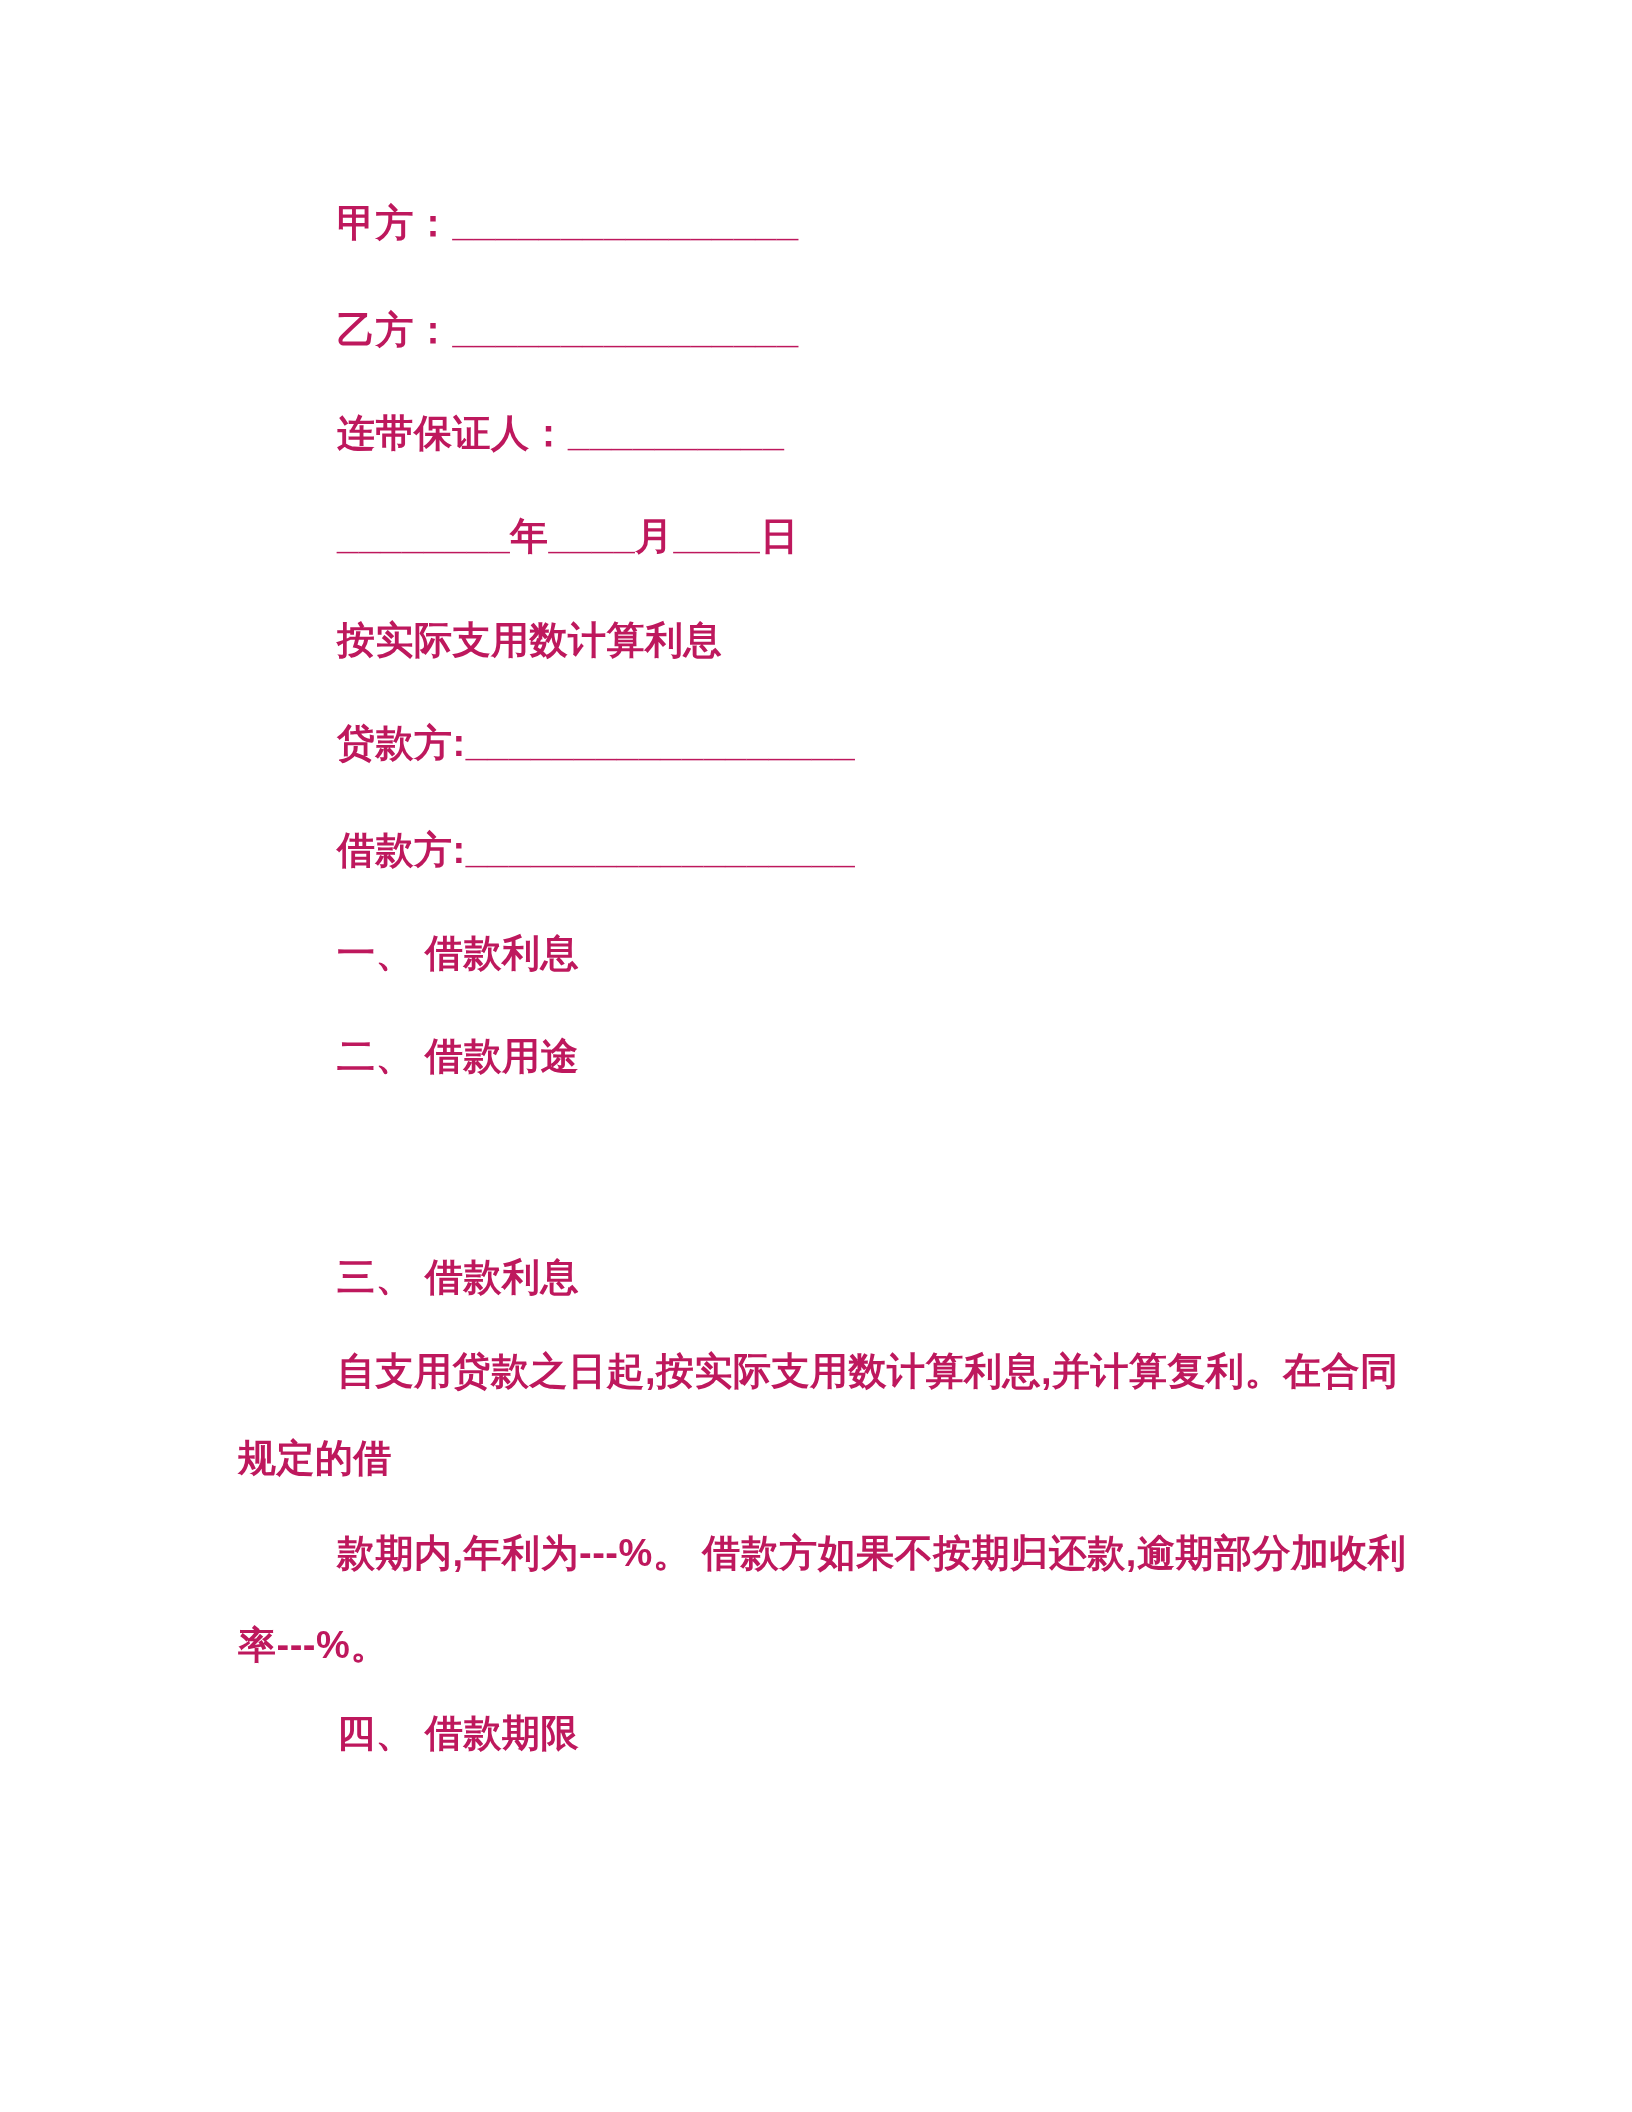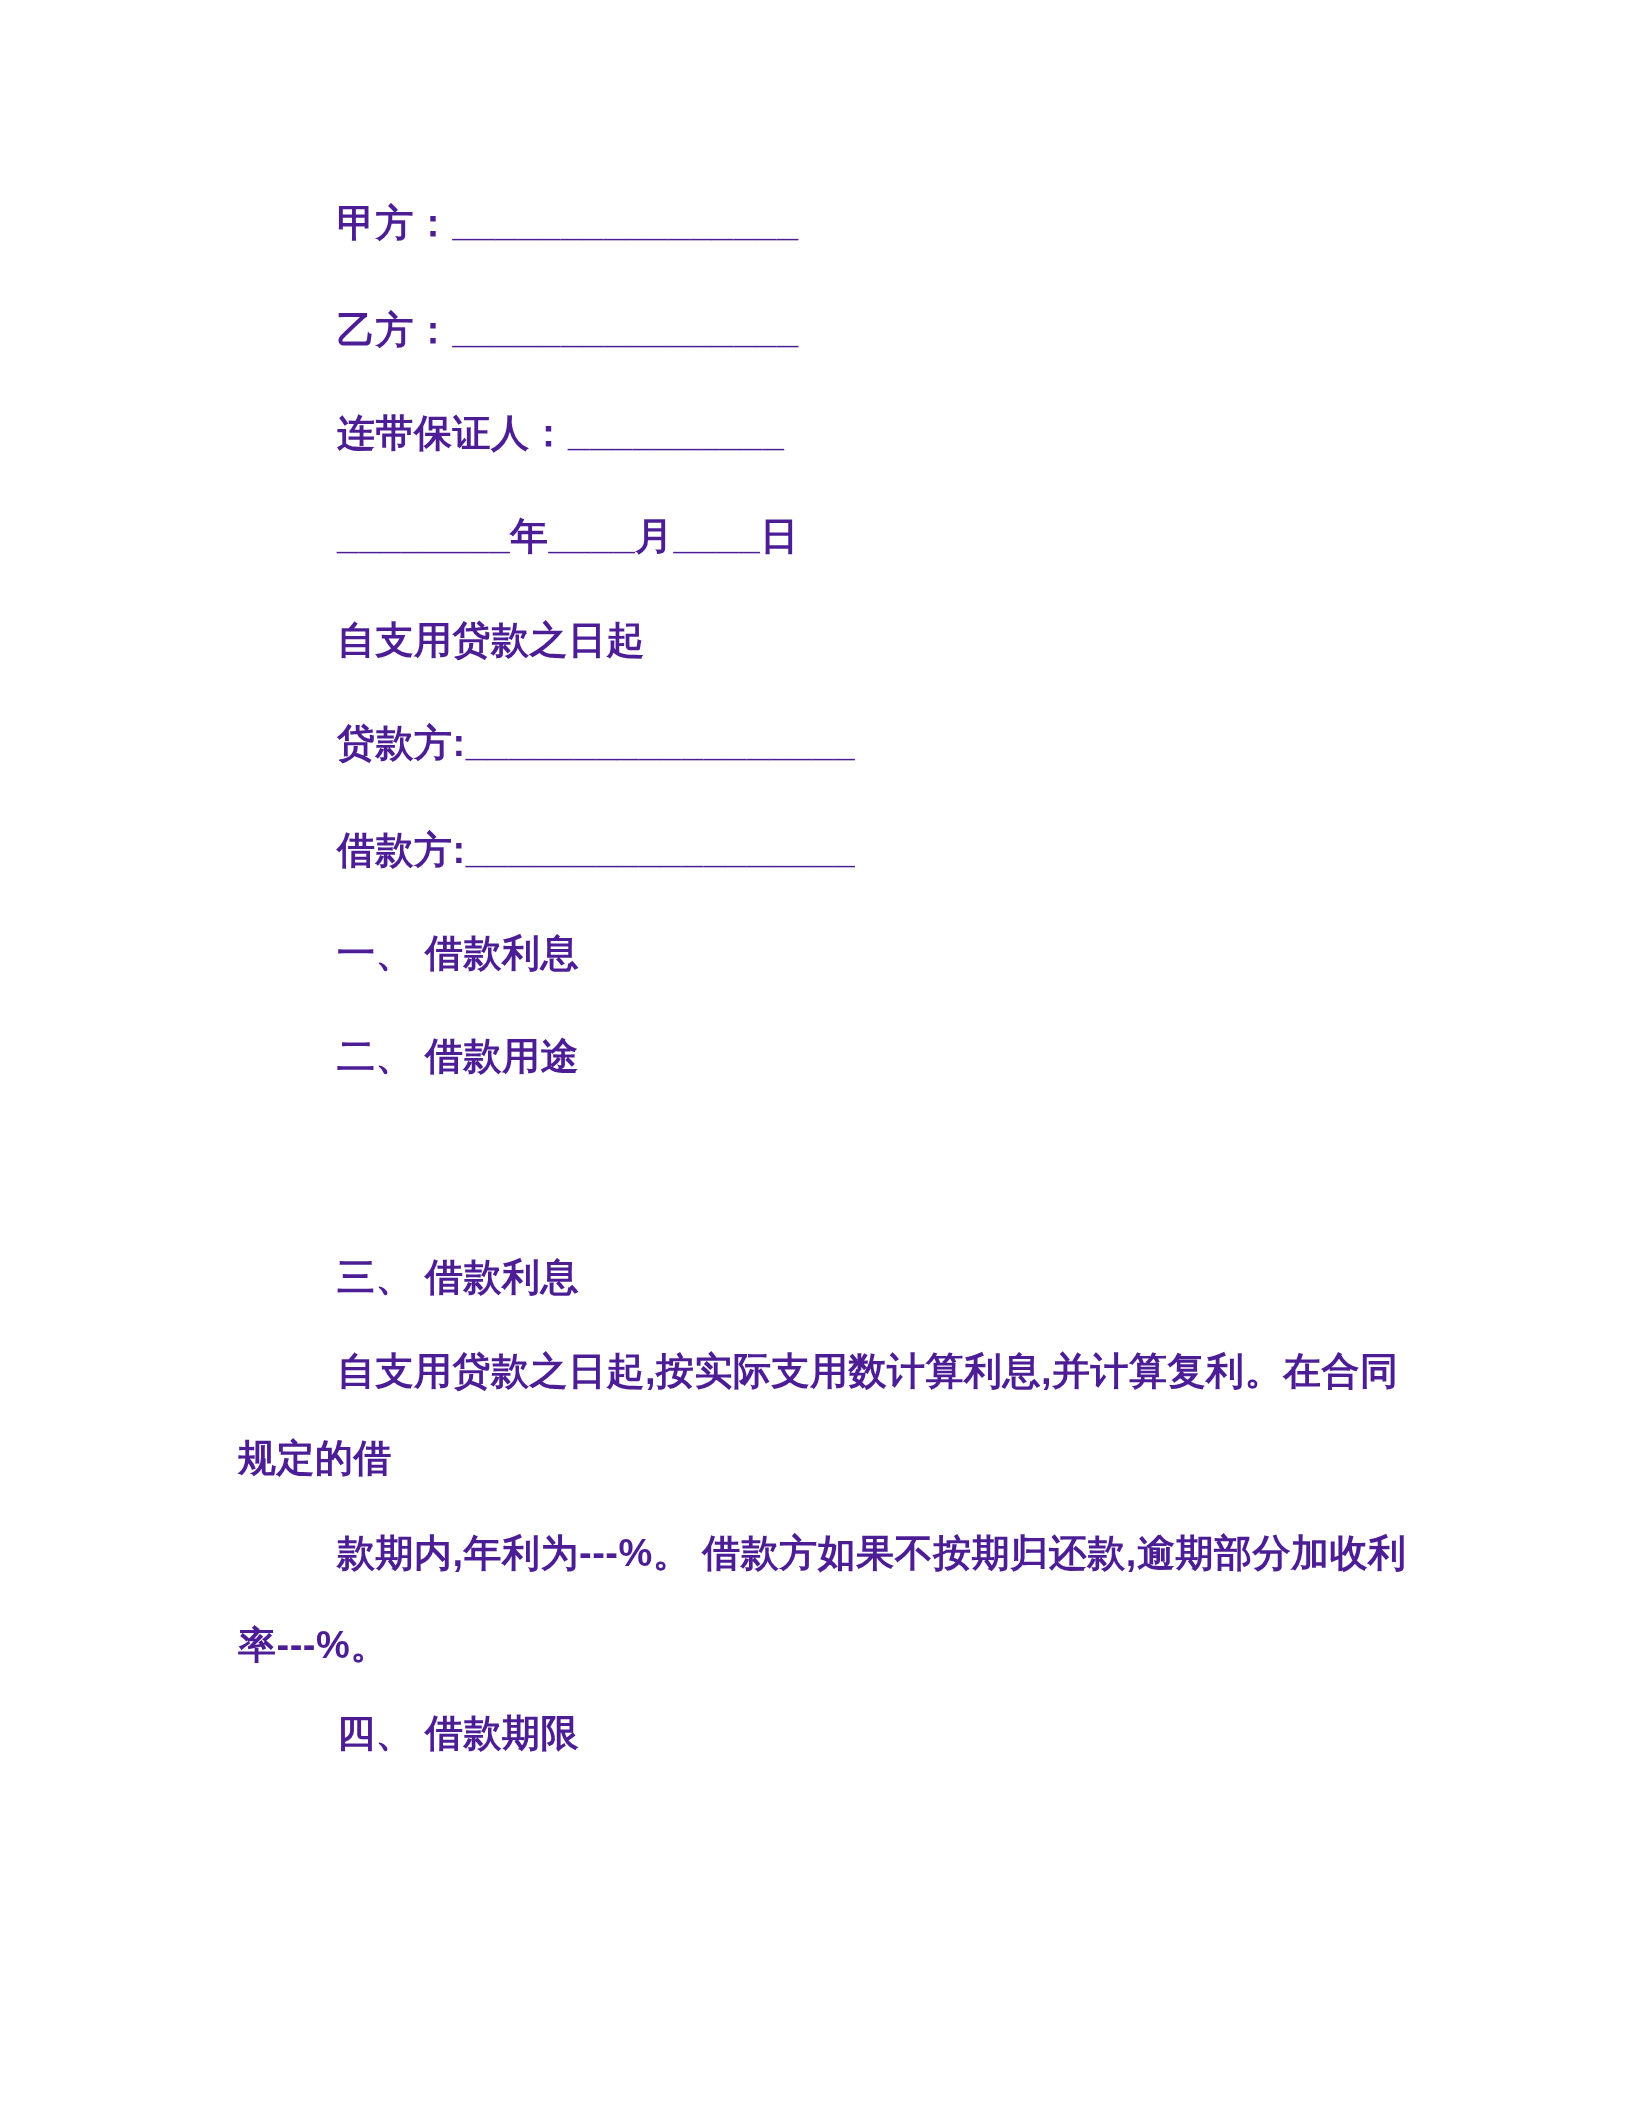--- a/index.html
+++ b/index.html
@@ -10,40 +10,40 @@
   .page {
     position: relative;
     width: 1632px;
     height: 2112px;
     background: #ffffff;
     overflow: hidden;
     font-family: "Liberation Sans", "DejaVu Sans", sans-serif;
     font-weight: 700;
     font-size: 38px;
     line-height: 46px;
-    color: #4c1d95;
+    color: #be185d;
     -webkit-font-smoothing: antialiased;
   }
   .ln {
     position: absolute;
     white-space: pre;
     letter-spacing: 0.5px;
   }
   .ind { left: 337px; }   
   .mar { left: 238px; margin-top: 12px; }   
 </style>
 </head>
 <body>
 
 <div class="page">
   <div class="ln ind" style="top:200px">甲方：________________</div>
   <div class="ln ind" style="top:307px">乙方：________________</div>
   <div class="ln ind" style="top:410px">连带保证人：__________</div>
   <div class="ln ind" style="top:513px">________年____月____日</div>
-  <div class="ln ind" style="top:617px">自支用贷款之日起</div>
+  <div class="ln ind" style="top:617px">按实际支用数计算利息</div>
   <div class="ln ind" style="top:720px">贷款方:__________________</div>
   <div class="ln ind" style="top:827px">借款方:__________________</div>
   <div class="ln ind" style="top:930px">一、 借款利息</div>
   <div class="ln ind" style="top:1033px">二、 借款用途</div>
   <div class="ln ind" style="top:1254px">三、 借款利息</div>
   <div class="ln ind" style="top:1348px">自支用贷款之日起,按实际支用数计算利息,并计算复利。在合同</div>
   <div class="ln mar" style="top:1423px">规定的借</div>
   <div class="ln ind" style="top:1530px">款期内,年利为---%。 借款方如果不按期归还款,逾期部分加收利</div>
   <div class="ln mar" style="top:1610px">率---%。</div>
   <div class="ln ind" style="top:1710px">四、 借款期限</div>

